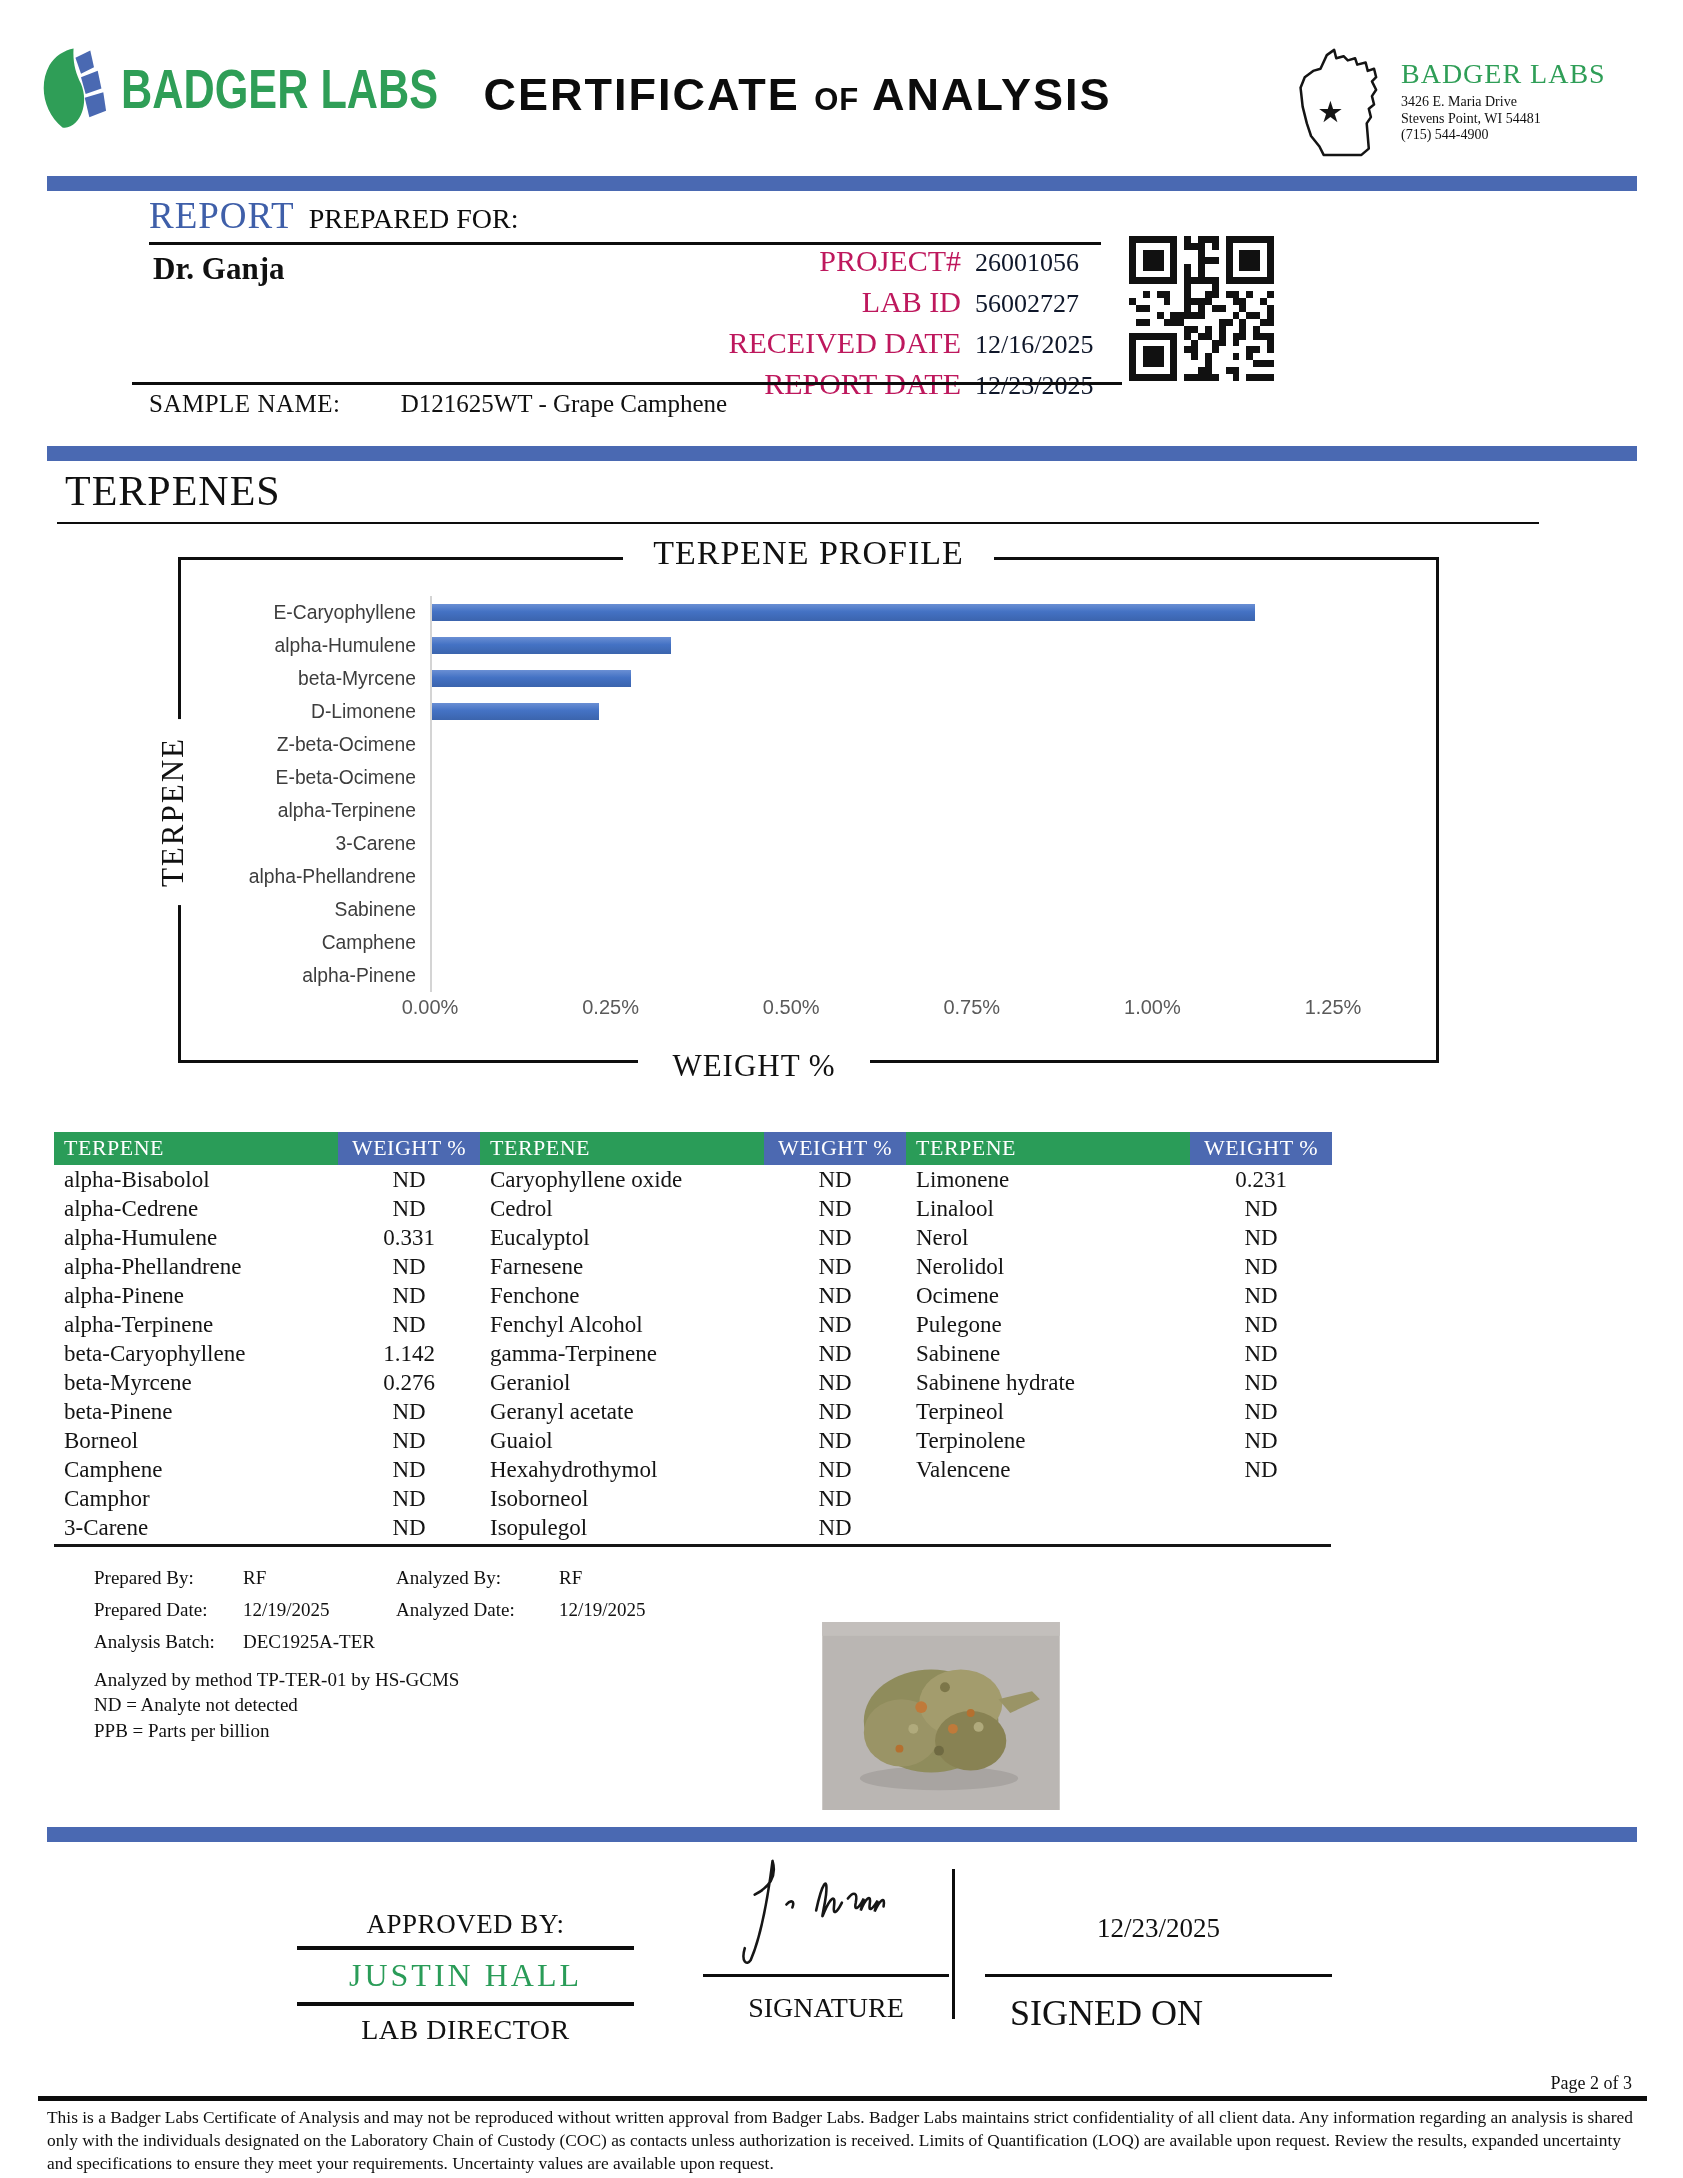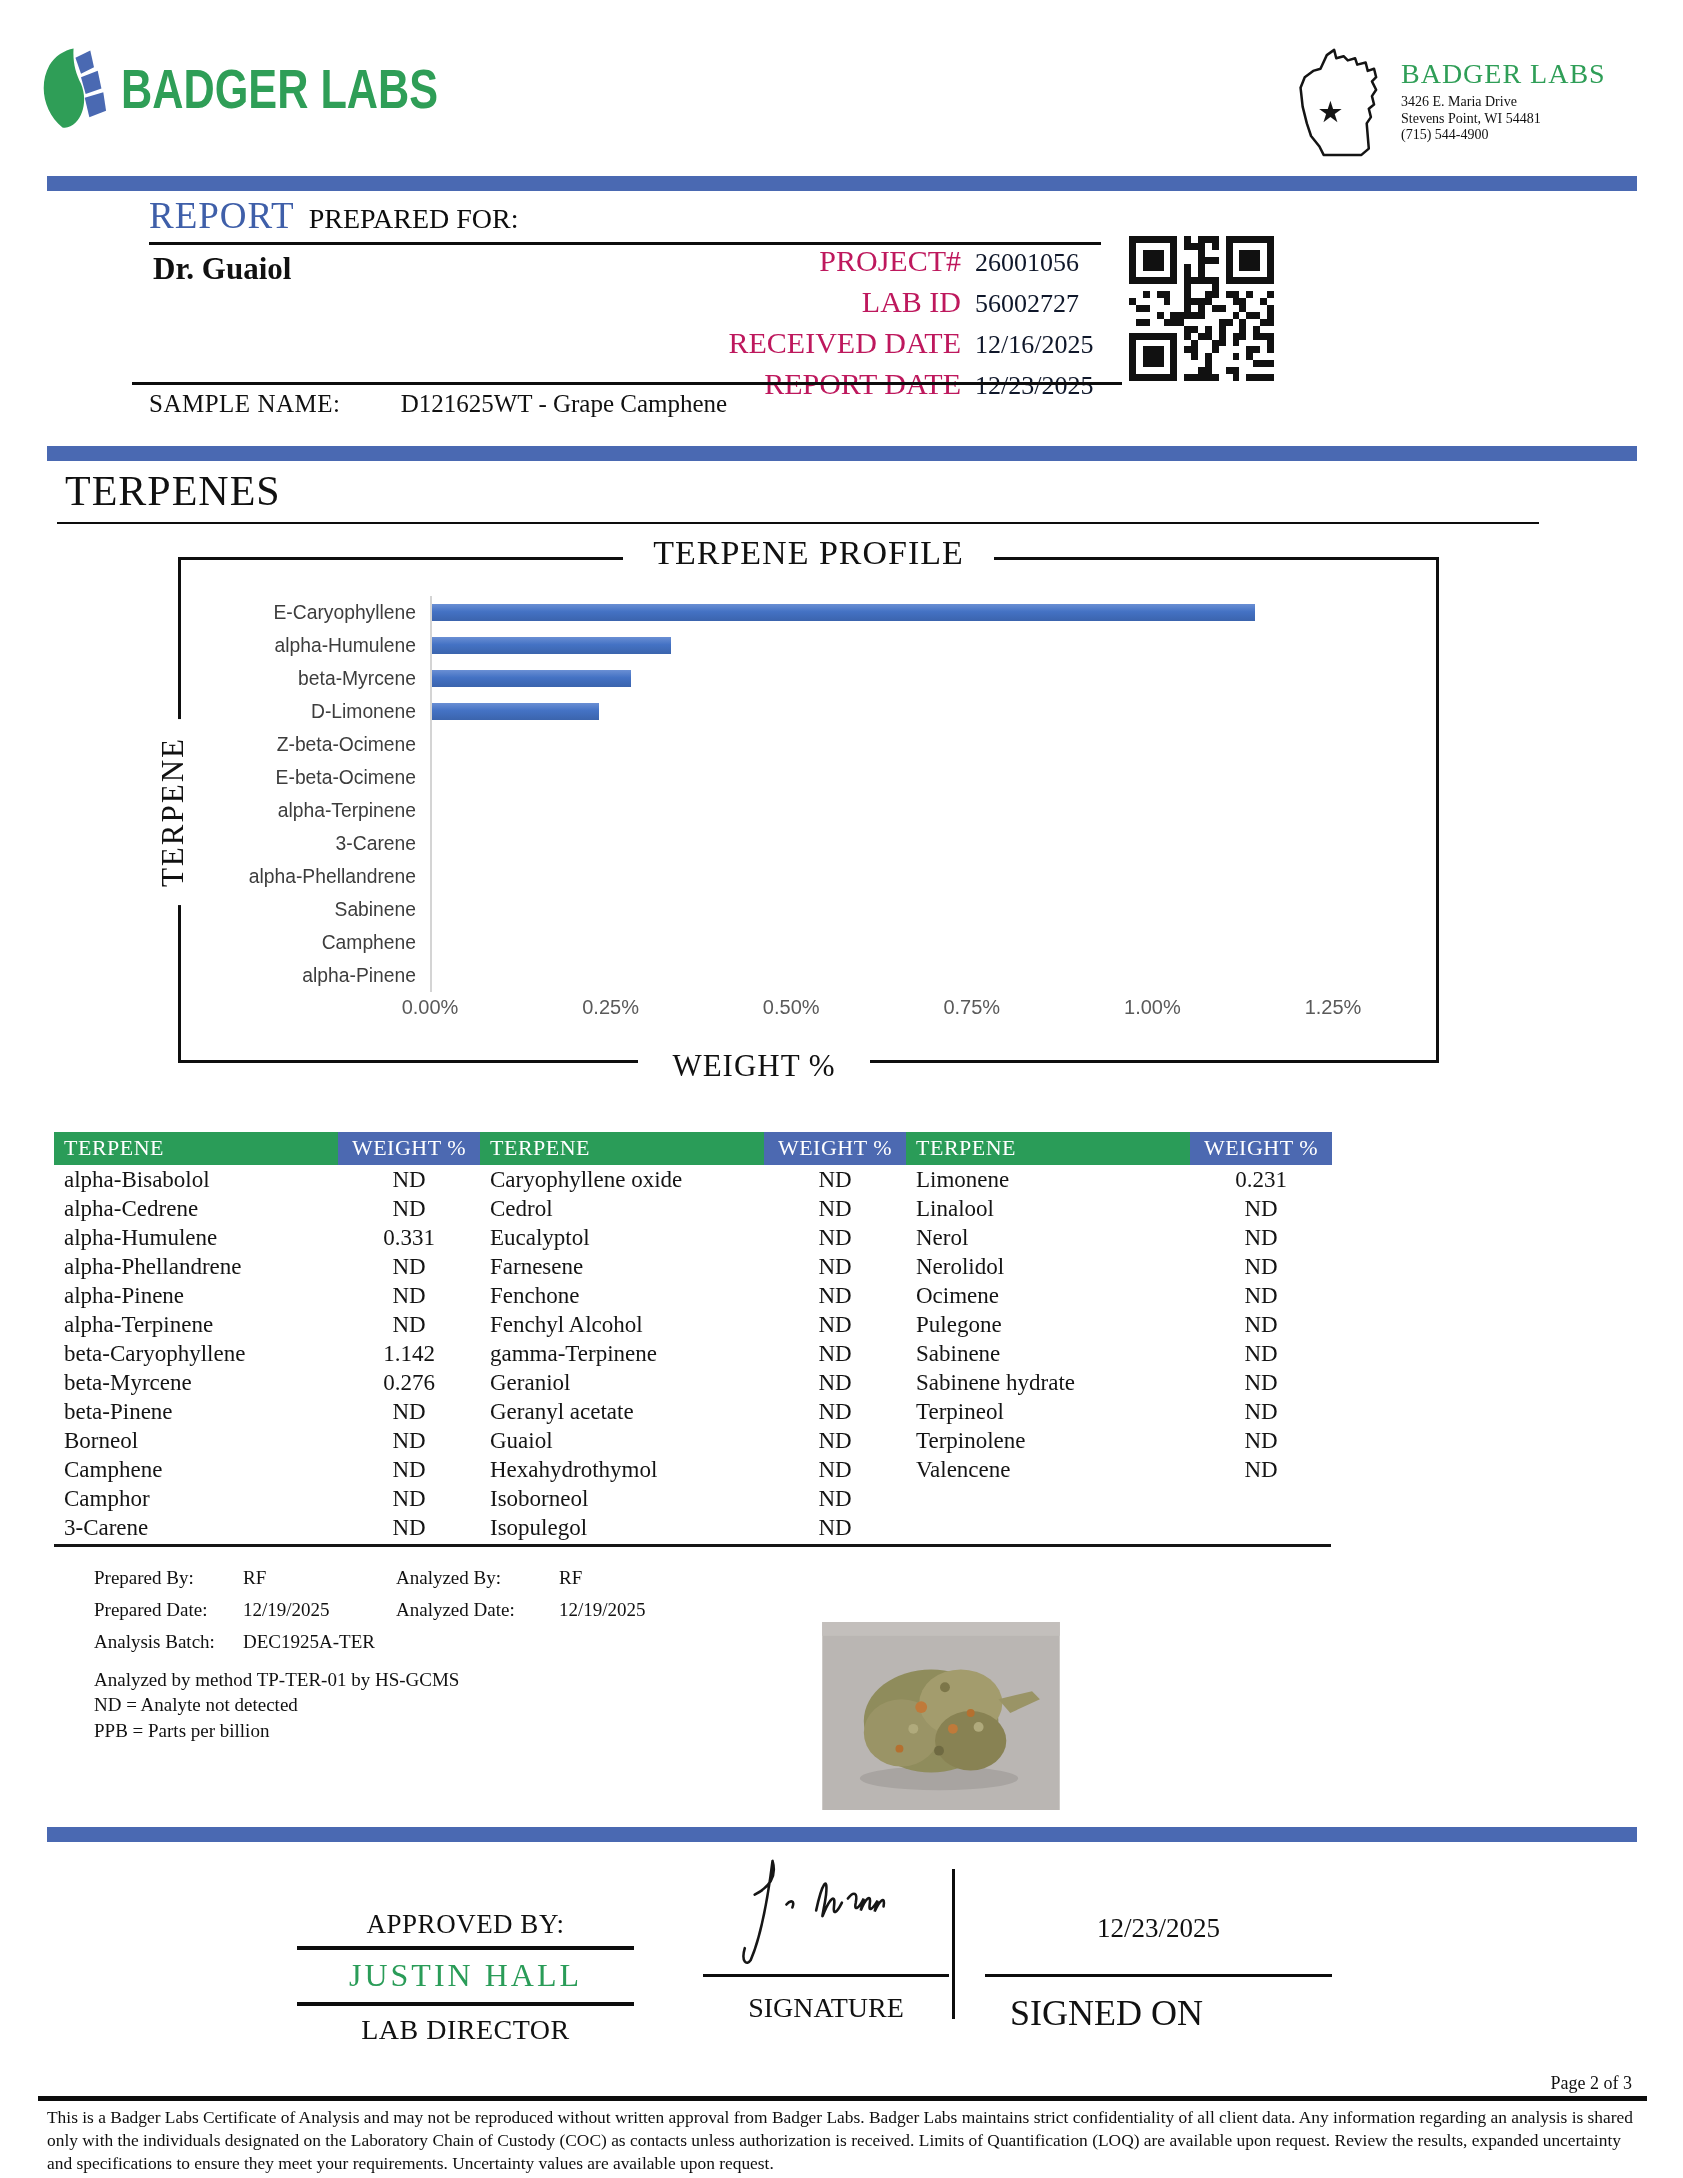--- a/index.html
+++ b/index.html
@@ -98,41 +98,46 @@
   <div class="logo-wrap">
     <svg width="65" height="81" viewBox="0 0 70 86">
       <path d="M22 85 C 2 68 -4 40 8 18 C 14 8 24 2 34 0 C 33 14 36 26 42 38 C 48 52 46 70 36 80 C 32 84 27 86 22 85 Z" fill="#2f9e57"></path>
       <path d="M36 10 L52 2 L56 20 L42 27 Z" fill="#4a69b2"></path>
       <path d="M42 31 L60 24 L64 43 L47 49 Z" fill="#4a69b2"></path>
       <path d="M46 53 L66 47 L69 67 L51 74 Z" fill="#4a69b2"></path>
     </svg>
     <span class="logo-text">BADGER LABS</span>
   </div>
 
+  <div class="coa-title">
+    <span>CERTIFICATE</span>
+    <span class="of">of</span>
+    <span>ANALYSIS</span>
+  </div>
 
   <svg class="wi-svg" width="105" height="117" viewBox="0 0 100 110">
     <path d="M36 8 L43 3 L45 11 L52 9 L56 13 L63 11 L65 17 L73 15 L75 23 L81 21 L83 29 L79 33 L83 41 L79 47 L81 55 L76 59 L78 67 L74 73 L76 97 L69 103 L33 103 L29 95 L21 85 L17 73 L13 57 L11 39 L15 29 L23 23 L30 21 Z" fill="#ffffff" stroke="#141414" stroke-width="2.4" stroke-linejoin="round"></path>
     <text x="27" y="72" font-size="28" fill="#141414">★</text>
   </svg>
 
   <div class="lab-block">
     <div class="lab-name">BADGER LABS</div>
     <div class="lab-line">3426 E. Maria Drive</div>
     <div class="lab-line">Stevens Point, WI 54481</div>
     <div class="lab-line">(715) 544-4900</div>
   </div>
 
   <div class="bluebar" style="top:176px;"></div>
 
   <div class="rep-head">
     <span class="rep-word">REPORT</span>
     <span class="rep-rest">PREPARED FOR:</span>
   </div>
   <div class="rep-underline"></div>
-  <div class="client">Dr. Guaiol</div>
+  <div class="client">Dr. Ganja</div>
 
   <div class="info-fields" id="info-fields">
       <div class="info-row">
         <span class="info-label">PROJECT#</span>
         <span class="info-value">26001056</span>
       </div>
       <div class="info-row">
         <span class="info-label">LAB ID</span>
         <span class="info-value">56002727</span>
       </div>

